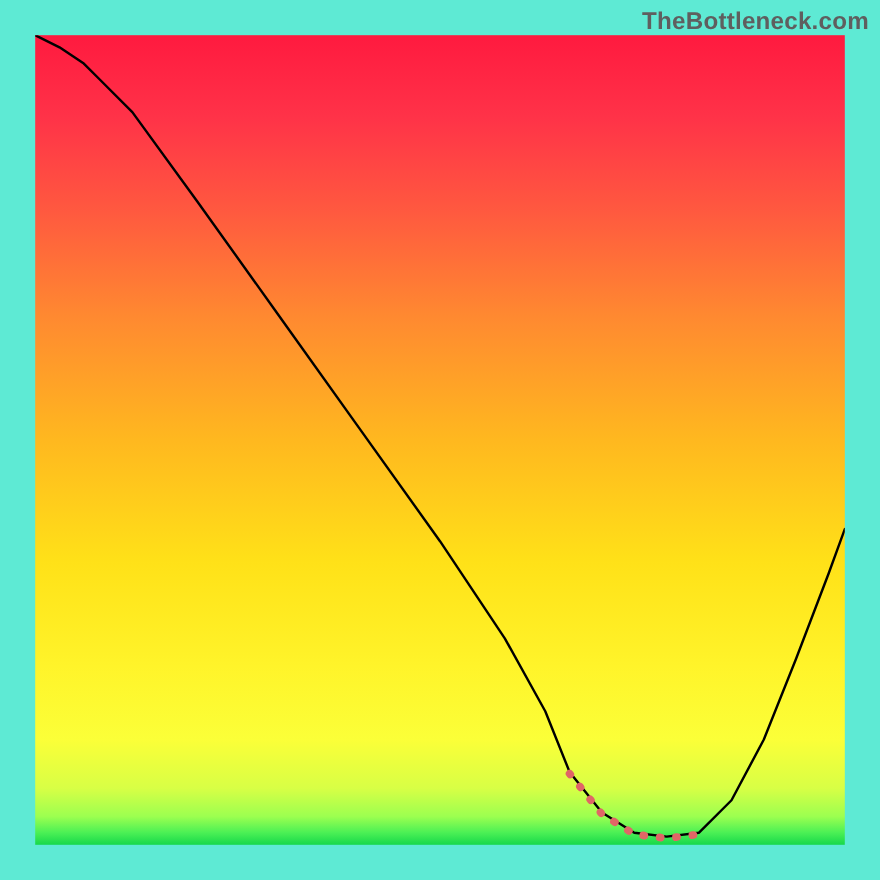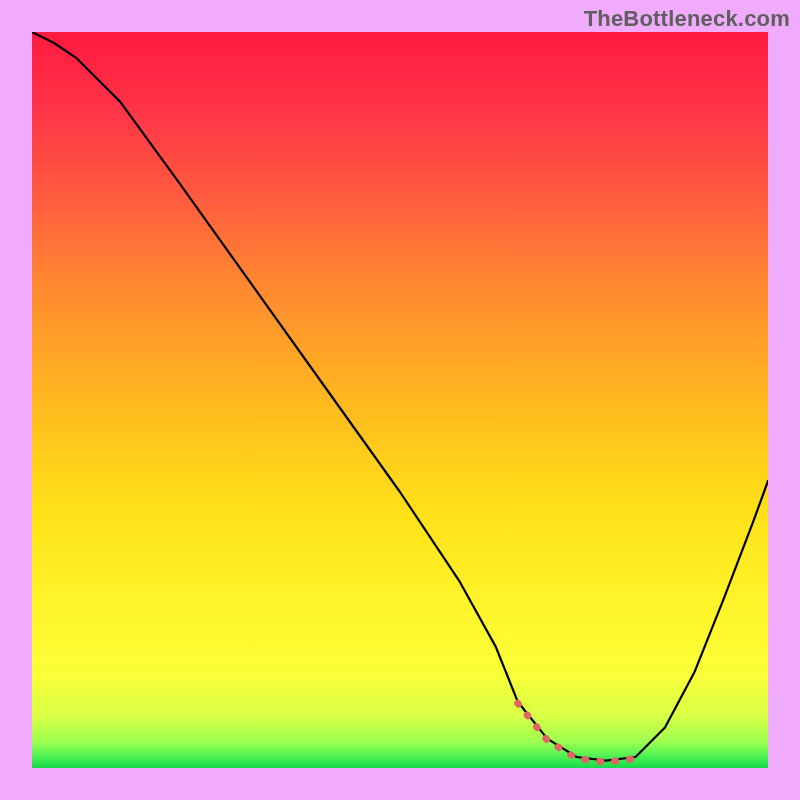--- a/index.html
+++ b/index.html
@@ -8,21 +8,21 @@
     width: 800px;
     height: 800px;
     background: #000;
     overflow: hidden;
     font-family: Arial, Helvetica, sans-serif;
   }
   .stage {
     position: relative;
     width: 800px;
     height: 800px;
-    background: #f0abfc;
+    background: #5eead4;
   }
   .watermark {
     position: absolute;
     top: 6px;
     right: 10px;
     color: #5f5f5f;
     font-size: 22px;
     font-weight: 600;
     letter-spacing: 0.2px;
     z-index: 5;

